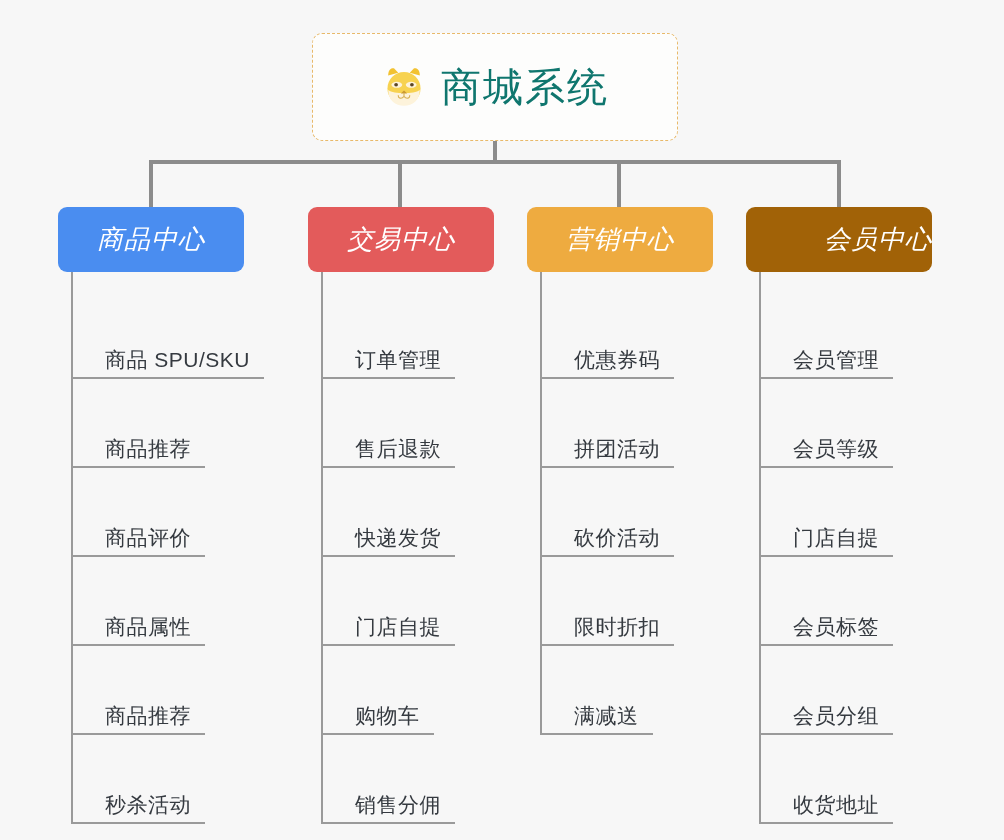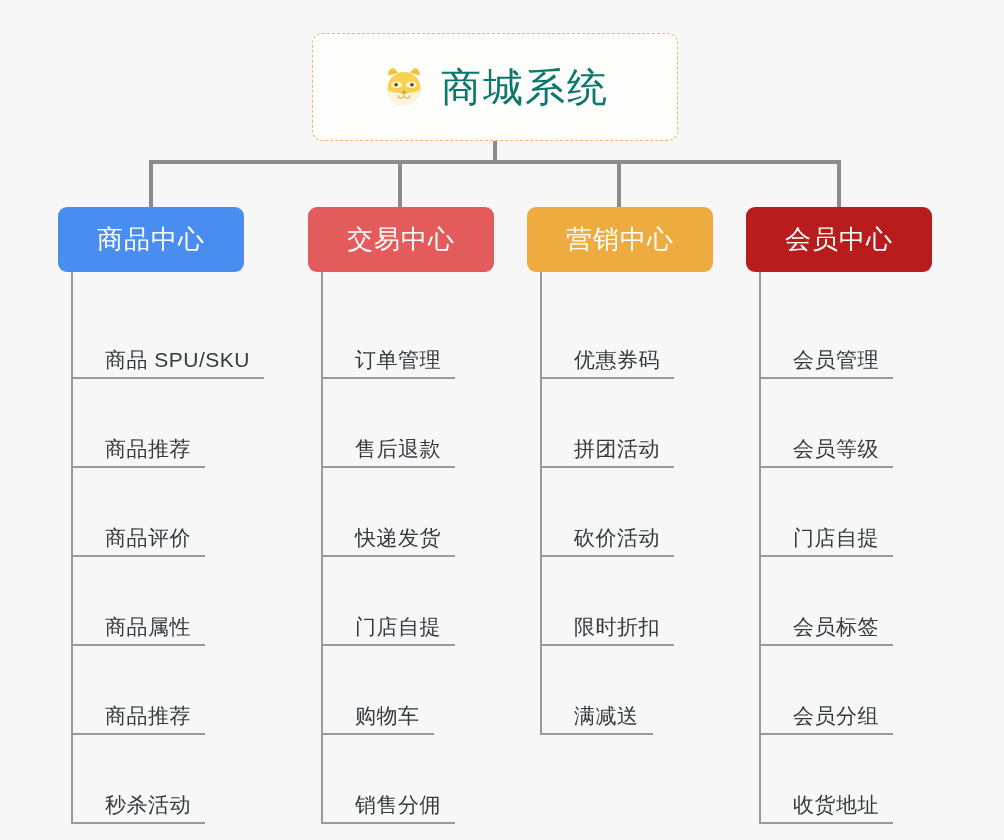--- a/index.html
+++ b/index.html
@@ -86,20 +86,21 @@
     height: 65px;
     box-sizing: border-box;
     border-radius: 9px;
     display: flex;
     align-items: center;
     justify-content: center;
     color: #ffffff;
     font-size: 26px;
     letter-spacing: 1px;
     user-select: none;
+    font-style: italic;
   }
 
   
   .leaf-list {
     position: relative;
     margin-left: 13px;
     border-left: 2px solid #9a9a9a;
     padding-top: 18px;
   }
   .leaf-item {
@@ -243,21 +244,21 @@
           <span class="leaf-rule" style="width: 132px;"></span>
         </div>
       <div class="leaf-item">
           <span class="leaf-label">满减送</span>
           <span class="leaf-rule" style="width: 111px;"></span>
         </div>
     </div>
   </div>
 
   <div class="column" style="left:746px">
-    <div class="cat-box" style="background: #b91c1c;">
+    <div class="cat-box" style="background: #a16207; justify-content: flex-end;">
       <span>会员中心</span>
     </div>
     <div class="leaf-list">
       <div class="leaf-item">
           <span class="leaf-label">会员管理</span>
           <span class="leaf-rule" style="width: 132px;"></span>
         </div>
       <div class="leaf-item">
           <span class="leaf-label">会员等级</span>
           <span class="leaf-rule" style="width: 132px;"></span>

